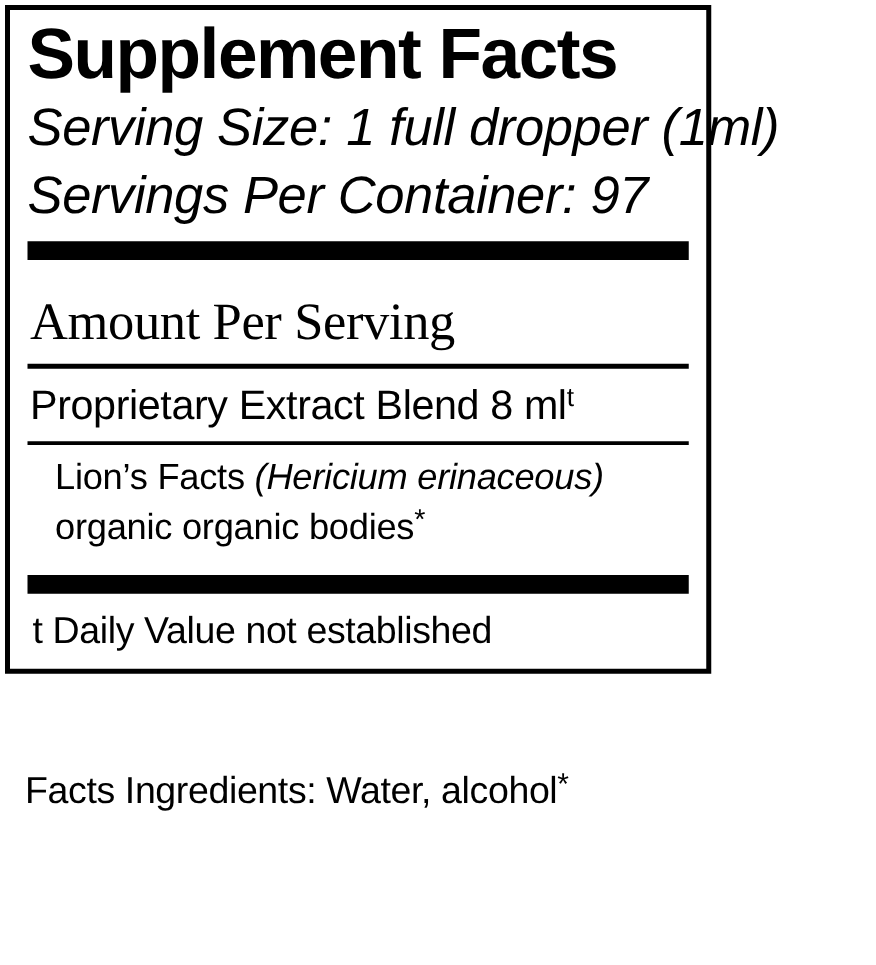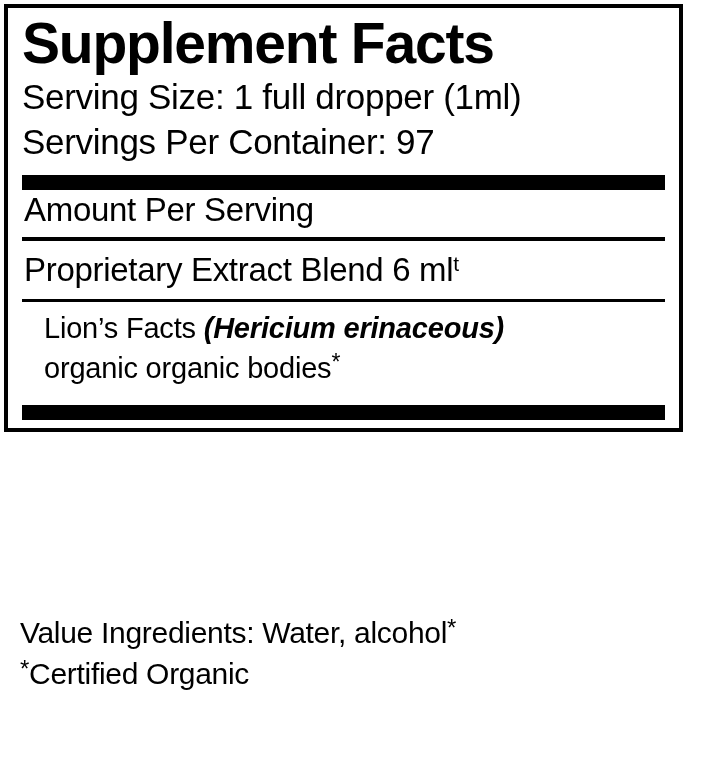--- a/index.html
+++ b/index.html
@@ -20,65 +20,67 @@
     width: 701px;
     height: 772px;
     box-sizing: border-box;
   }
 
   
   .facts-panel {
     position: absolute;
     left: 4px;
     top: 4px;
-    width: 679px;
+    width: 565px;
     box-sizing: border-box;
     border: 4px solid #000000;
     background: #ffffff;
     padding: 4px 14px 8px 14px;
   }
 
   .title {
     font-size: 57px;
     font-weight: bold;
     line-height: 1.04;
     letter-spacing: -1.2px;
     margin: 2px 0 2px 0;
     white-space: nowrap;
   }
 
   .serving-line {
-    font-size: 35px;
+    font-size: 42px;
     line-height: 1.28;
     letter-spacing: -0.3px;
     white-space: nowrap;
+    font-style: italic;
   }
 
   .rule-thick {
     height: 15px;
     background: #000000;
     margin: 10px 0 0 0;
   }
   .rule-thin {
     height: 4px;
     background: #000000;
     margin: 0;
   }
   .rule-hair {
     height: 3px;
     background: #000000;
     margin: 0;
   }
 
   .amount-row {
-    font-size: 33px;
+    font-size: 42px;
     line-height: 1.2;
     letter-spacing: -0.3px;
-    padding: 0 0 8px 2px;
+    padding: 25px 0 8px 2px;
     white-space: nowrap;
+    font-family: Liberation Serif, serif;
   }
 
   .blend-row {
     font-size: 33px;
     line-height: 1.2;
     letter-spacing: -0.3px;
     padding: 9px 0 9px 2px;
     white-space: nowrap;
   }
   .blend-row .dagger {
@@ -87,21 +89,21 @@
   }
 
   .ingredient-block {
     font-size: 29px;
     line-height: 1.3;
     letter-spacing: -0.2px;
     padding: 8px 0 8px 22px;
   }
   .ingredient-block .latin {
     font-style: italic;
-    font-weight: bold;
+    font-weight: normal;
   }
   .ingredient-block .star {
     font-size: 23px;
     vertical-align: 8px;
   }
 
   .dv-row {
     font-size: 30px;
     line-height: 1.2;
     letter-spacing: -0.3px;
@@ -138,29 +140,29 @@
 
     <div class="serving-line">Serving Size: 1 full dropper (1ml)</div>
     <div class="serving-line">Servings Per Container: 97</div>
 
     <div class="rule-thick"></div>
 
     <div class="amount-row">Amount Per Serving</div>
 
     <div class="rule-thin"></div>
 
-    <div class="blend-row"><span>Proprietary Extract Blend 6 ml</span><span class="dagger">t</span></div>
+    <div class="blend-row"><span>Proprietary Extract Blend 8 ml</span><span class="dagger">t</span></div>
 
     <div class="rule-hair"></div>
 
     <div class="ingredient-block"><span>Lion’s Facts </span><span class="latin">(Hericium erinaceous)</span><br><span>organic organic bodies</span><span class="star">*</span></div>
 
     <div class="rule-thick"></div>
 
+    <div class="dv-row">t Daily Value not established</div>
 
   </div>
 
   <div class="other-block">
-    <div><span>Value Ingredients: Water, alcohol</span><span class="star">*</span></div>
-    <div><span class="star">*</span><span>Certified Organic</span></div>
+    <div><span>Facts Ingredients: Water, alcohol</span><span class="star">*</span></div>
   </div>
 
 </div>
 
 </body></html>

